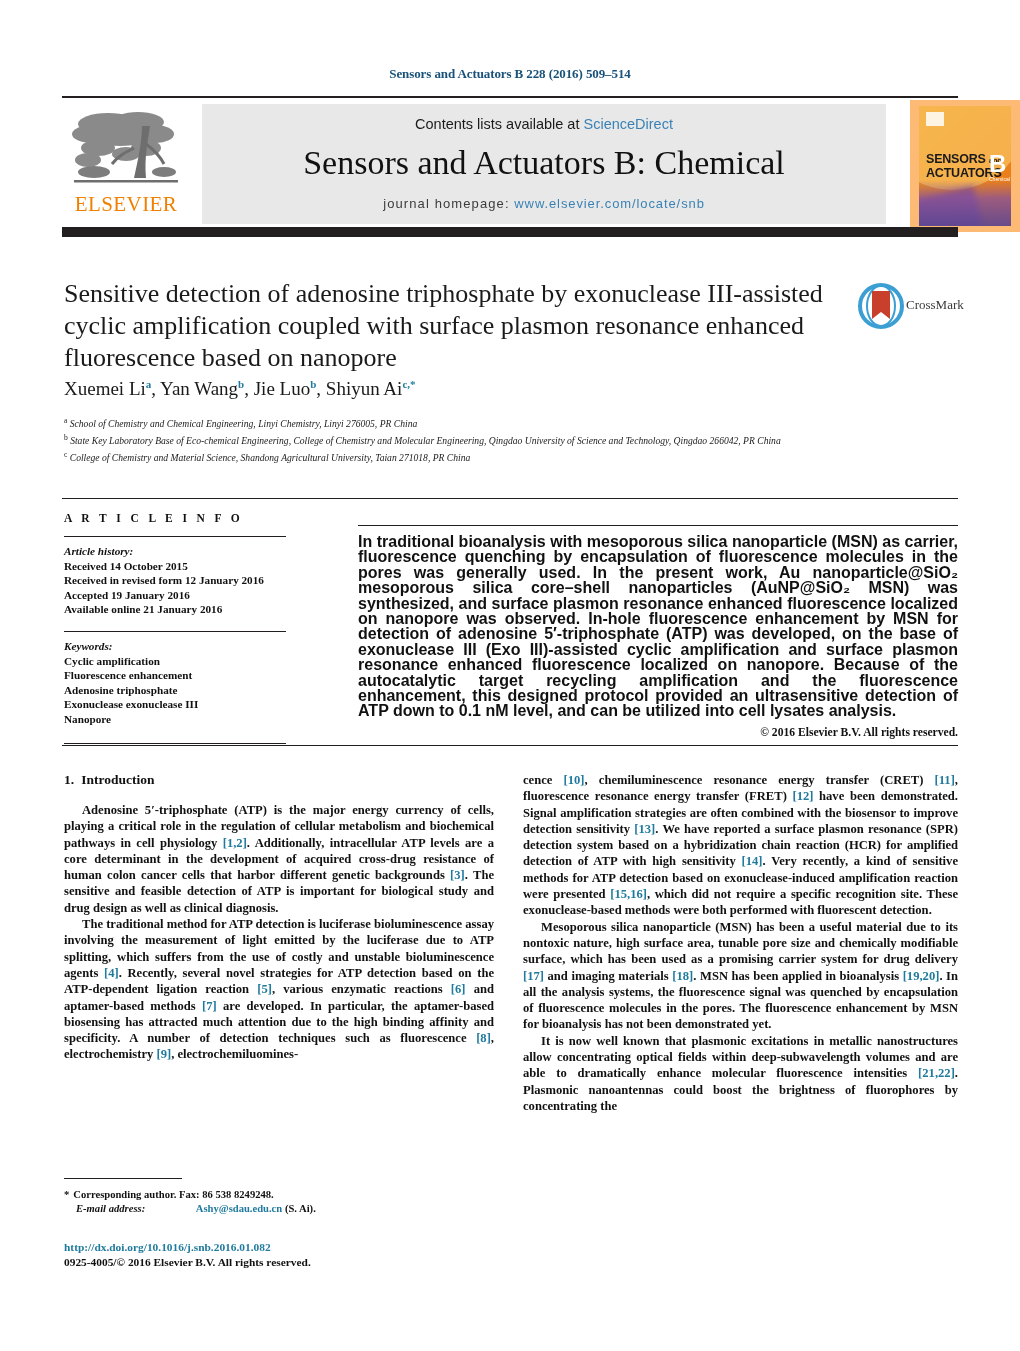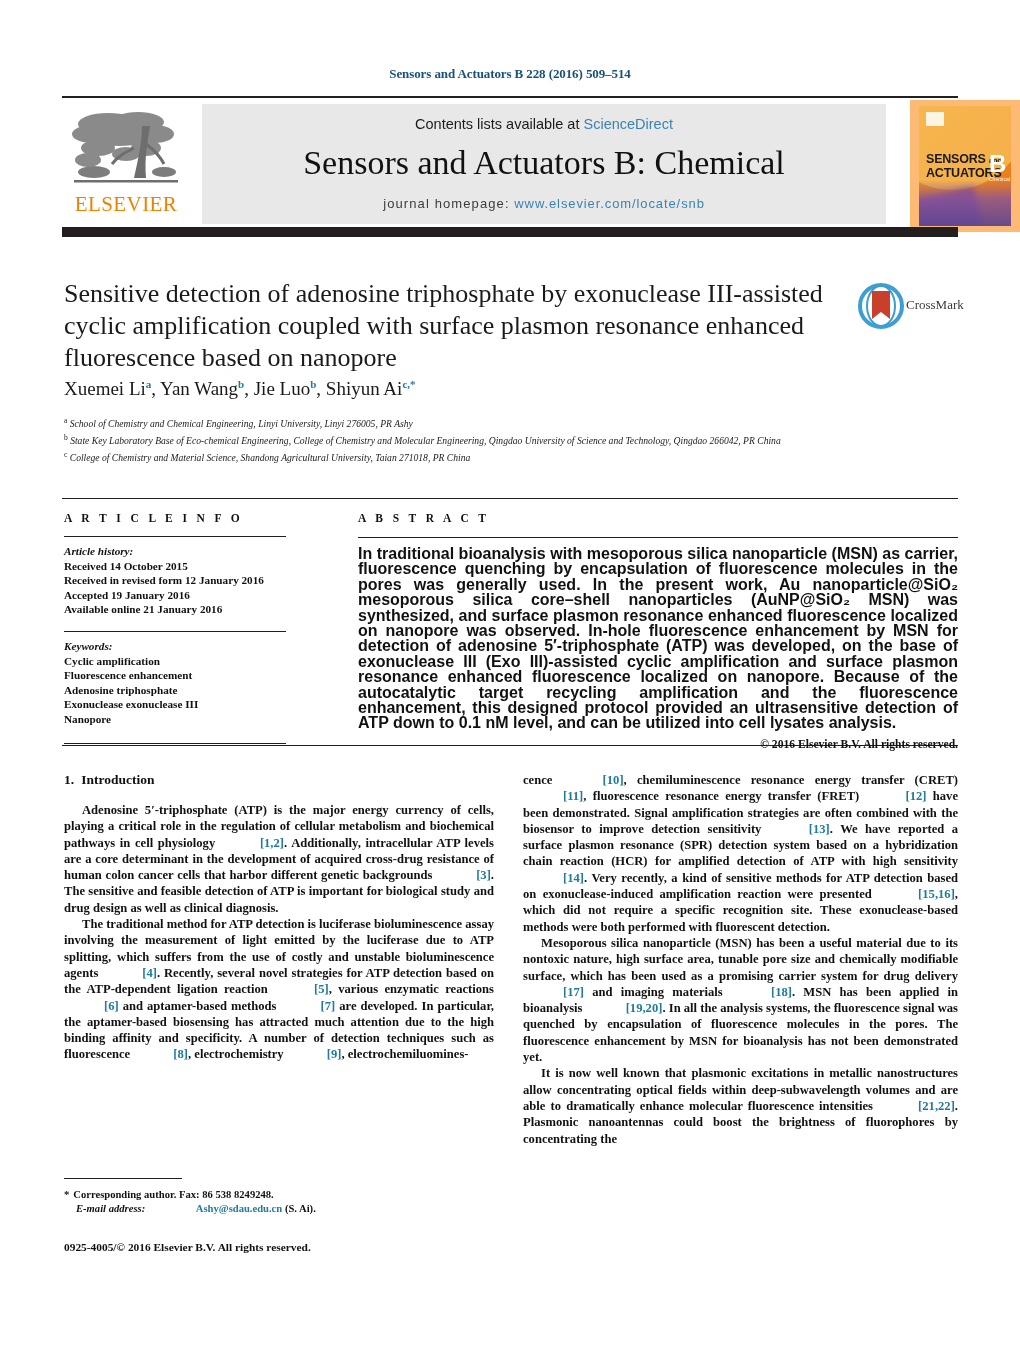--- a/index.html
+++ b/index.html
@@ -380,21 +380,21 @@
     font-family: "Liberation Serif", serif;
     font-size: 12.6px;
     line-height: 16.3px;
     text-align: justify;
     color: #111111;
     font-weight: bold;
     margin: 0;
     text-indent: 18px;
   }
   p.para.first { text-indent: 18px; }
-  .ref { color: #1f7a9e; margin-left: 40px; }
+  .ref { color: #1f7a9e; }
 
   
   .footnote-area {
     position: absolute;
     left: 64px;
     top: 1178px;
     width: 430px;
   }
   .fn-rule {
     width: 118px;
@@ -512,21 +512,21 @@
   </div>
 
   <div class="author-line">
     <span><span>Xuemei Li</span><sup>a</sup></span>,
     <span><span>Yan Wang</span><sup>b</sup></span>,
     <span><span>Jie Luo</span><sup>b</sup></span>,
     <span><span>Shiyun Ai</span><sup>c,*</sup></span>
   </div>
 
   <div class="affiliations">
-    <div><span class="aff-mark">a</span> <span>School of Chemistry and Chemical Engineering, Linyi University, Linyi 276005, PR Ashy</span></div>
+    <div><span class="aff-mark">a</span> <span>School of Chemistry and Chemical Engineering, Linyi Chemistry, Linyi 276005, PR China</span></div>
     <div><span class="aff-mark">b</span> <span>State Key Laboratory Base of Eco-chemical Engineering, College of Chemistry and Molecular Engineering, Qingdao University of Science and Technology, Qingdao 266042, PR China</span></div>
     <div><span class="aff-mark">c</span> <span>College of Chemistry and Material Science, Shandong Agricultural University, Taian 271018, PR China</span></div>
   </div>
 
   <div class="rule-above-info"></div>
   <div class="rule-below-abstract"></div>
 
   <div class="info-col">
     <div class="sec-head">A R T I C L E    I N F O</div>
     <div class="info-rule"></div>
@@ -543,21 +543,20 @@
       <div>Cyclic amplification</div>
       <div>Fluorescence enhancement</div>
       <div>Adenosine triphosphate</div>
       <div>Exonuclease exonuclease III</div>
       <div>Nanopore</div>
     </div>
     <div class="info-rule3"></div>
   </div>
 
   <div class="abstract-col">
-    <div class="sec-head">A B S T R A C T</div>
     <div class="abs-rule"></div>
     <div class="abstract-body">In traditional bioanalysis with mesoporous silica nanoparticle (MSN) as carrier, fluorescence quenching by encapsulation of fluorescence molecules in the pores was generally used. In the present work, Au nanoparticle@SiO₂ mesoporous silica core–shell nanoparticles (AuNP@SiO₂ MSN) was synthesized, and surface plasmon resonance enhanced fluorescence localized on nanopore was observed. In-hole fluorescence enhancement by MSN for detection of adenosine 5′-triphosphate (ATP) was developed, on the base of exonuclease III (Exo III)-assisted cyclic amplification and surface plasmon resonance enhanced fluorescence localized on nanopore. Because of the autocatalytic target recycling amplification and the fluorescence enhancement, this designed protocol provided an ultrasensitive detection of ATP down to 0.1 nM level, and can be utilized into cell lysates analysis.</div>
     <div class="abstract-copy">© 2016 Elsevier B.V. All rights reserved.</div>
   </div>
 
   <div class="body-left">
     <div class="body-head">
       <span class="num">1.</span><span>Introduction</span>
     </div>
     <p class="para first">Adenosine 5′-triphosphate (ATP) is the major energy currency of cells, playing a critical role in the regulation of cellular metabolism and biochemical pathways in cell physiology <span class="ref" style="color:#1f7a9e">[1,2]</span>. Additionally, intracellular ATP levels are a core determinant in the development of acquired cross-drug resistance of human colon cancer cells that harbor different genetic backgrounds <span class="ref" style="color:#1f7a9e">[3]</span>. The sensitive and feasible detection of ATP is important for biological study and drug design as well as clinical diagnosis.</p>
@@ -576,16 +575,17 @@
       <span class="star">*</span><span>Corresponding author. Fax: 86 538 8249248.</span>
     </div>
     <div class="fn-line" style="padding-left:12px">
       <span class="fn-email-label">E-mail address:</span>
       <span class="fn-email">Ashy@sdau.edu.cn</span>
       <span>(S. Ai).</span>
     </div>
   </div>
 
   <div class="doi-area">
+    <div class="doi-line">http://dx.doi.org/10.1016/j.snb.2016.01.082</div>
     <div class="issn-line">0925-4005/© 2016 Elsevier B.V. All rights reserved.</div>
   </div>
 
 </div>
 
 </body></html>

